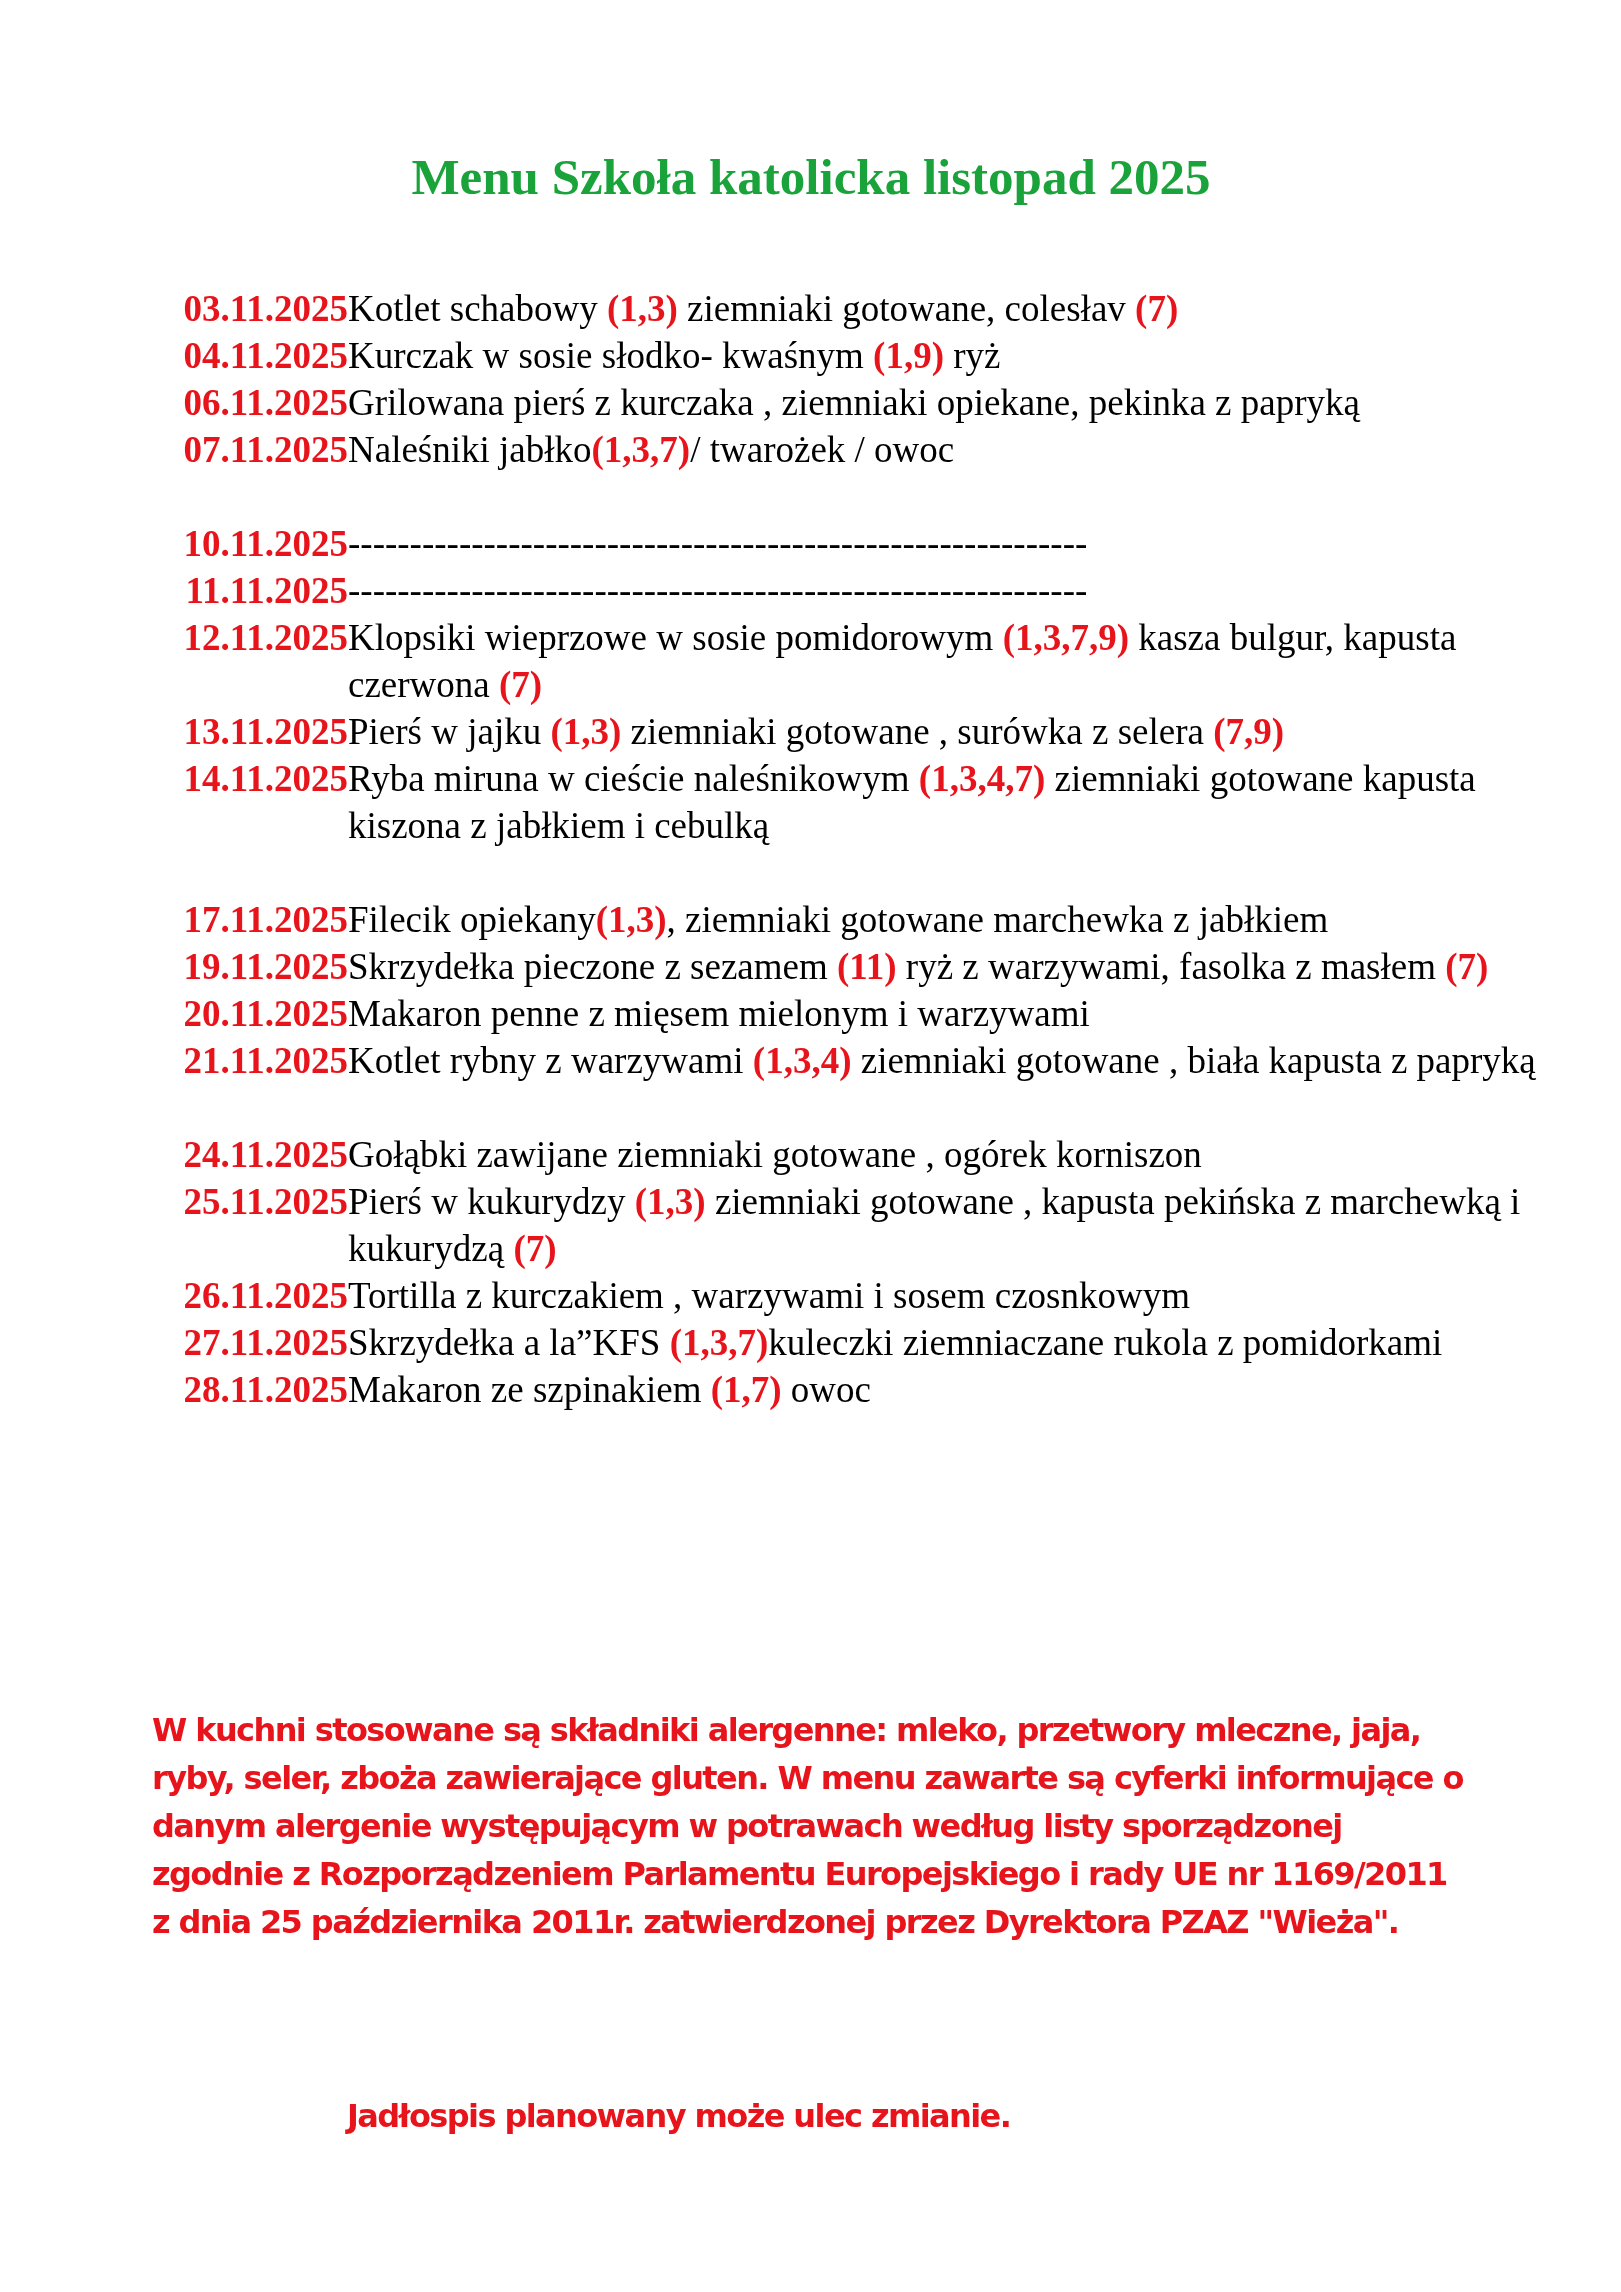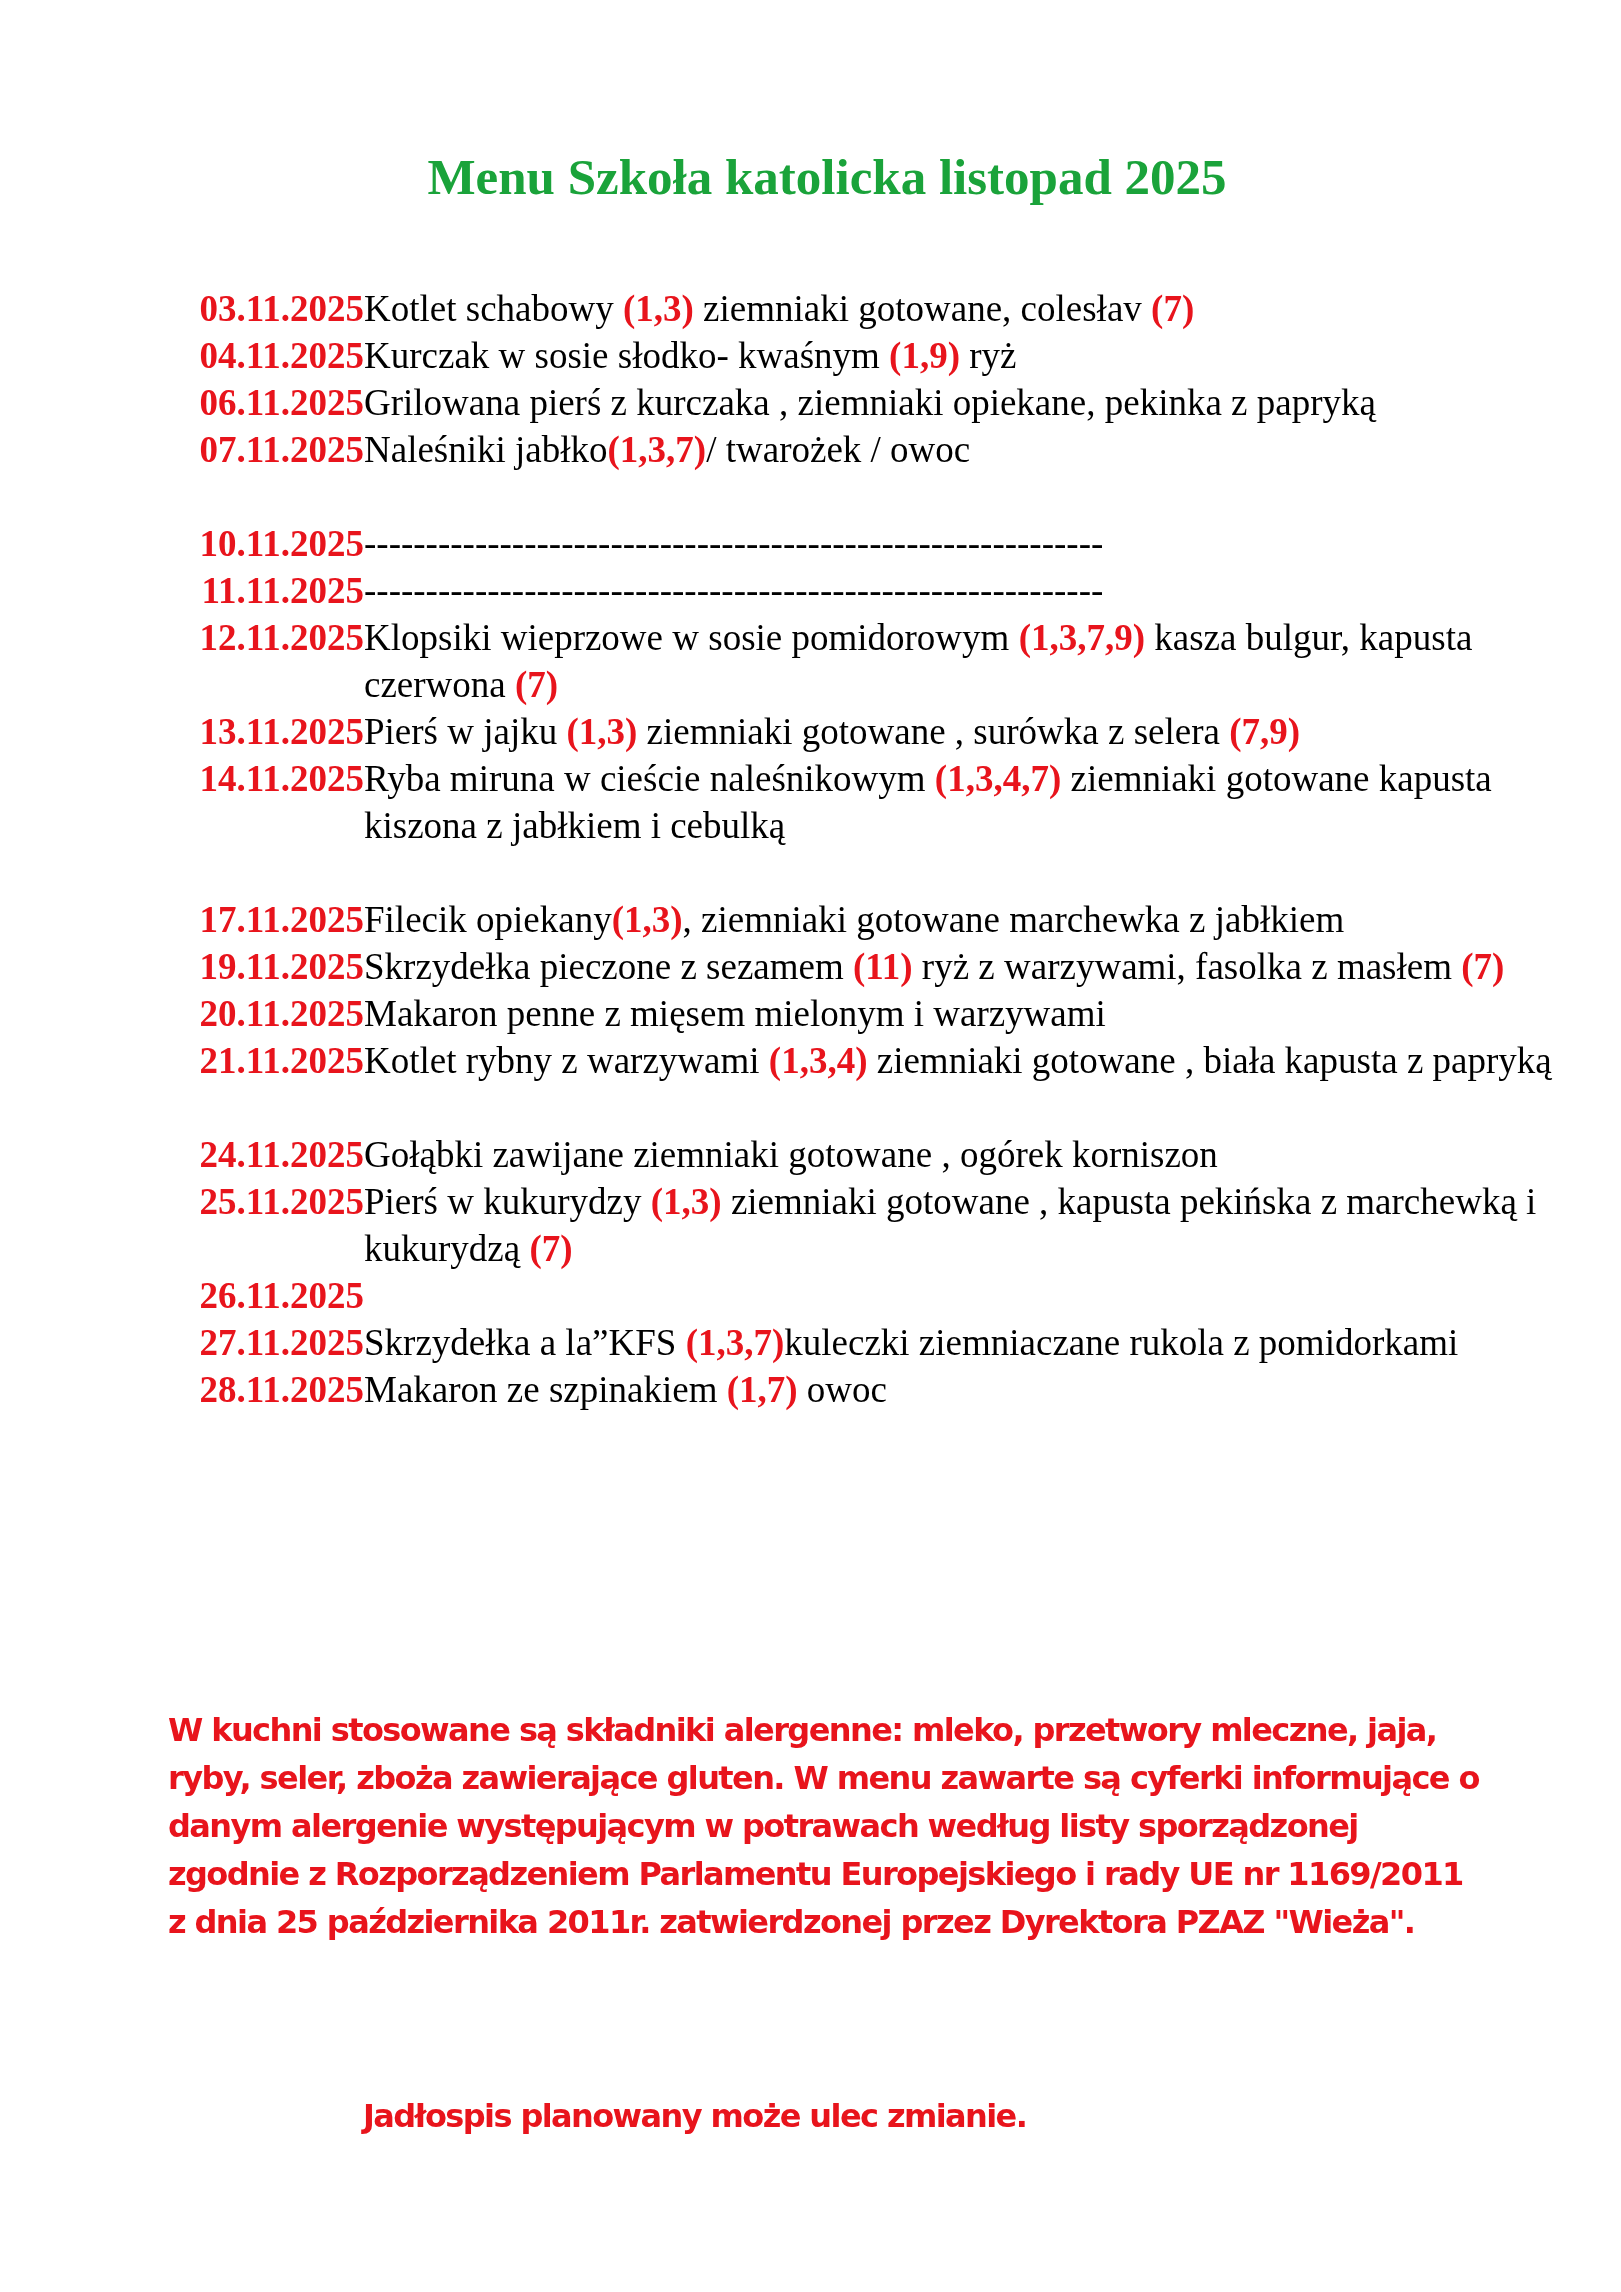--- a/index.html
+++ b/index.html
@@ -1,17 +1,17 @@
 <!DOCTYPE html>
 <html style="font-size:14.3px"><head>
   <meta charset="utf-8">
   <style>
     html, body { margin: 0; padding: 0; background: #ffffff; }
     body { width: 1622px; height: 2293px; position: relative; overflow: hidden; }
-    .page { position: absolute; left: 16px; top: 0; width: 1342px; height: 2293px; background: #fff; }
+    .page { position: absolute; left: 0; top: 0; width: 1342px; height: 2293px; background: #fff; }
     .title {
       position: absolute; left: 0; width: 1622px; top: 152px; text-align: center;
       font-family: "Liberation Serif", serif; font-weight: bold; font-size: 51px;
       color: #1aa33a; line-height: 1;
     }
     .menu {
       position: absolute; left: 157px; top: 285px; width: 1397px;
       font-family: "Liberation Serif", serif; font-size: 37px; line-height: 47px; color: #000;
     }
     .row { display: flex; }
@@ -94,20 +94,21 @@
       <div class="row">
         <span class="date">24.11.2025</span>
         <span class="dish"><span>Gołąbki zawijane ziemniaki gotowane , ogórek korniszon</span></span>
       </div>
       <div class="row">
         <span class="date">25.11.2025</span>
         <span class="dish"><span>Pierś w kukurydzy </span><span class="al">(1,3)</span><span> ziemniaki gotowane , kapusta pekińska z marchewką i kukurydzą </span><span class="al">(7)</span></span>
       </div>
       <div class="row">
         <span class="date">26.11.2025</span>
+        <span class="dish"><span>Tortilla z kurczakiem , warzywami i sosem czosnkowym</span></span>
       </div>
       <div class="row">
         <span class="date">27.11.2025</span>
         <span class="dish"><span>Skrzydełka a la”KFS </span><span class="al">(1,3,7)</span><span>kuleczki ziemniaczane rukola z pomidorkami</span></span>
       </div>
       <div class="row">
         <span class="date">28.11.2025</span>
         <span class="dish"><span>Makaron ze szpinakiem </span><span class="al">(1,7)</span><span> owoc</span></span>
       </div>
     </div>

